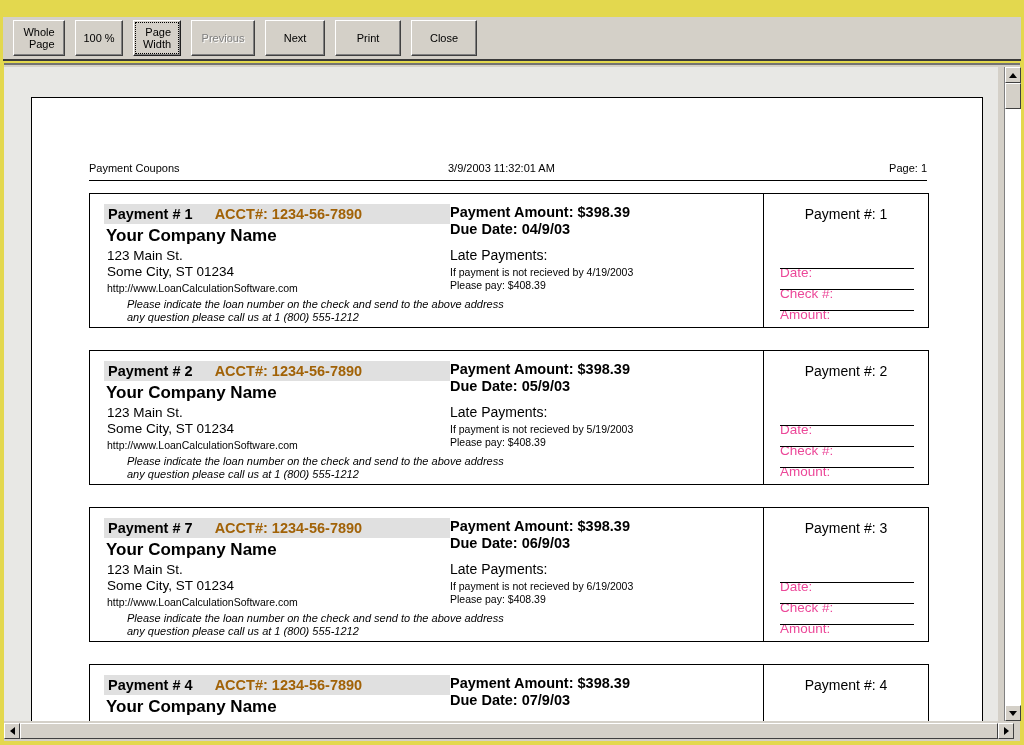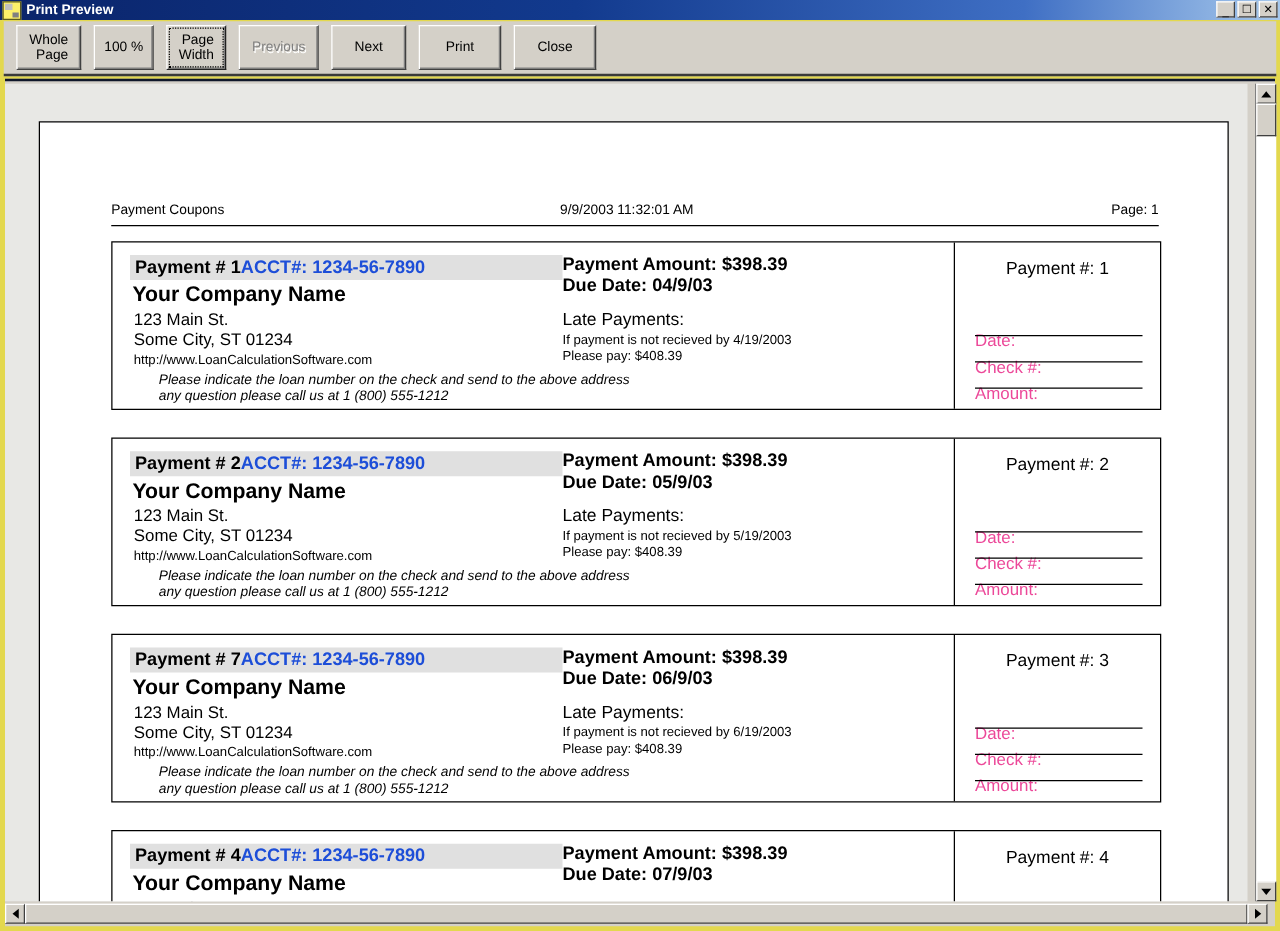--- a/index.html
+++ b/index.html
@@ -79,21 +79,21 @@
   .w-pw{width:48px;}
   .w-prev{width:64px;}
   .w-next{width:60px;}
   .w-pagelbl{width:96px;}
   .w-print{width:66px;}
   .w-close{width:66px;}
   
   .preview-outer{
     position:absolute;left:4px;top:63px;width:1016px;height:678px;
     background:#d4d0c8;
-    border-top:2px solid #0f172a;
+    border-top:2px solid #737373;
     box-sizing:border-box;
   }
   .preview-canvas{
     position:absolute;left:0;top:2px;width:994px;height:654px;
     background:#e8e8e5;
     overflow:hidden;
   }
   .page{
     position:absolute;left:27px;top:30px;width:952px;height:700px;
     background:#ffffff;border:1px solid #000000;
@@ -119,21 +119,21 @@
   }
   .col-left{position:absolute;left:0;top:0;width:673px;height:133px;}
   .col-mid{position:absolute;left:360px;top:0;width:313px;height:133px;}
   .col-right{position:absolute;left:674px;top:0;width:164px;height:133px;}
   .pay-bar{
     position:absolute;left:14px;top:10px;width:346px;height:20px;
     background:#e0e0e0;
     display:flex;align-items:center;
   }
   .pay-bar .pb1{font-size:14.5px;font-weight:bold;color:#000;margin-left:4px;}
-  .pay-bar .pb2{font-size:14.5px;font-weight:bold;color:#1d4ed8;}
+  .pay-bar .pb2{font-size:14.5px;font-weight:bold;color:#a16207;margin-left:22px;}
   .company{
     position:absolute;left:16px;top:32px;font-size:17px;font-weight:bold;color:#000;
     letter-spacing:0px;
   }
   .addr1{position:absolute;left:17px;top:54px;font-size:13.5px;color:#000;}
   .addr2{position:absolute;left:17px;top:70px;font-size:13.5px;color:#000;}
   .url{position:absolute;left:17px;top:88px;font-size:10.5px;color:#000;}
   .note1{position:absolute;left:37px;top:104px;font-size:11px;font-style:italic;color:#000;text-align:right;}
   .note2{position:absolute;left:37px;top:117px;font-size:11px;font-style:italic;color:#000;}
   .amt{position:absolute;left:0px;top:10px;font-size:14.5px;font-weight:bold;color:#000;}
@@ -188,35 +188,20 @@
   .arr-up{border-left:4px solid transparent;border-right:4px solid transparent;border-bottom:5px solid #000;}
   .arr-down{border-left:4px solid transparent;border-right:4px solid transparent;border-top:5px solid #000;}
   .arr-left{border-top:4px solid transparent;border-bottom:4px solid transparent;border-right:5px solid #000;}
   .arr-right{border-top:4px solid transparent;border-bottom:4px solid transparent;border-left:5px solid #000;}
 </style>
 </head>
 <body>
 
 <div class="app-frame">
 
-  <div class="titlebar">
-    <div class="title-icon"></div>
-    <div class="title-text">Print Preview</div>
-    <div class="title-btns">
-      <div class="tbtn min">
-          <span>_</span>
-        </div>
-      <div class="tbtn">
-          <span>☐</span>
-        </div>
-      <div class="tbtn">
-          <span>✕</span>
-        </div>
-    </div>
-  </div>
 
   <div class="toolbar">
     <div class="tb-btn w-whole">
       <div>
         <div>Whole</div>
         <div>Page</div>
       </div>
     </div>
     <div class="tb-btn w-100">
       <span>100 %</span>
@@ -242,21 +227,21 @@
   </div>
 
   <div class="preview-outer">
 
     <div class="preview-canvas">
       <div class="page">
         <div class="page-inner">
 
           <div class="doc-head">
             <span class="dh-left">Payment Coupons</span>
-            <span class="dh-center">9/9/2003 11:32:01 AM</span>
+            <span class="dh-center">3/9/2003 11:32:01 AM</span>
             <span class="dh-right">Page: 1</span>
           </div>
 
           <div id="coupon-host">
               <div class="coupon" style="top: 95px; padding-left: 16px;">
                 <div class="divider"></div>
                 <div class="col-left">
                   <div class="pay-bar">
                     <span class="pb1">Payment # 1</span>
                     <span class="pb2">ACCT#: 1234-56-7890</span>

